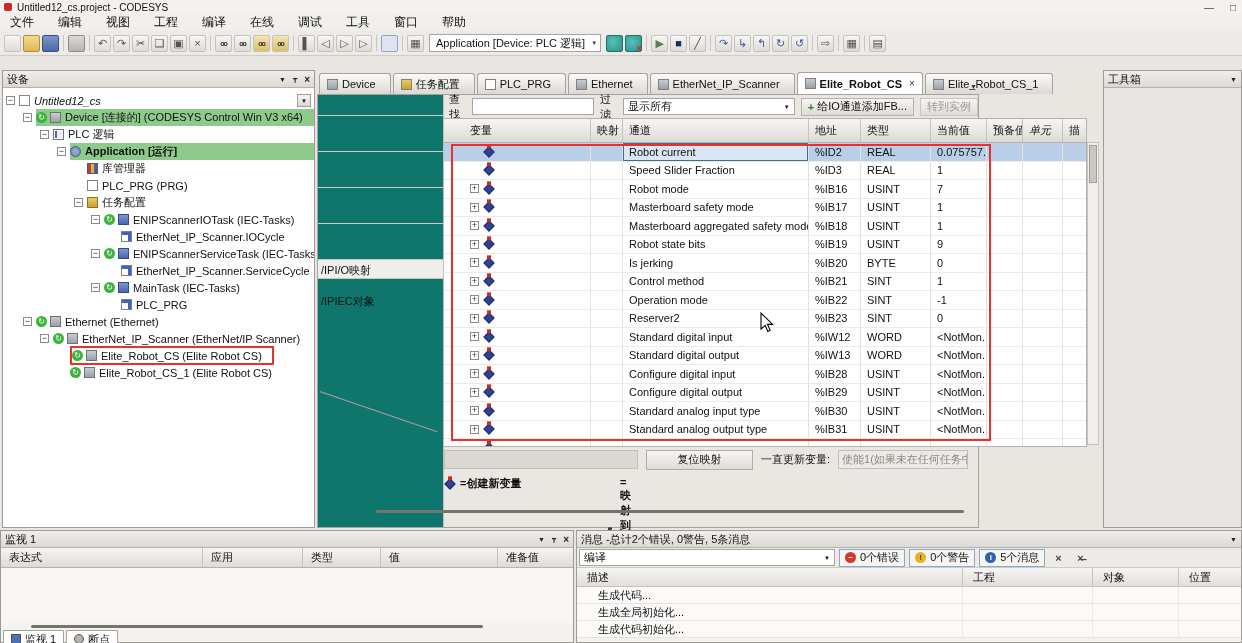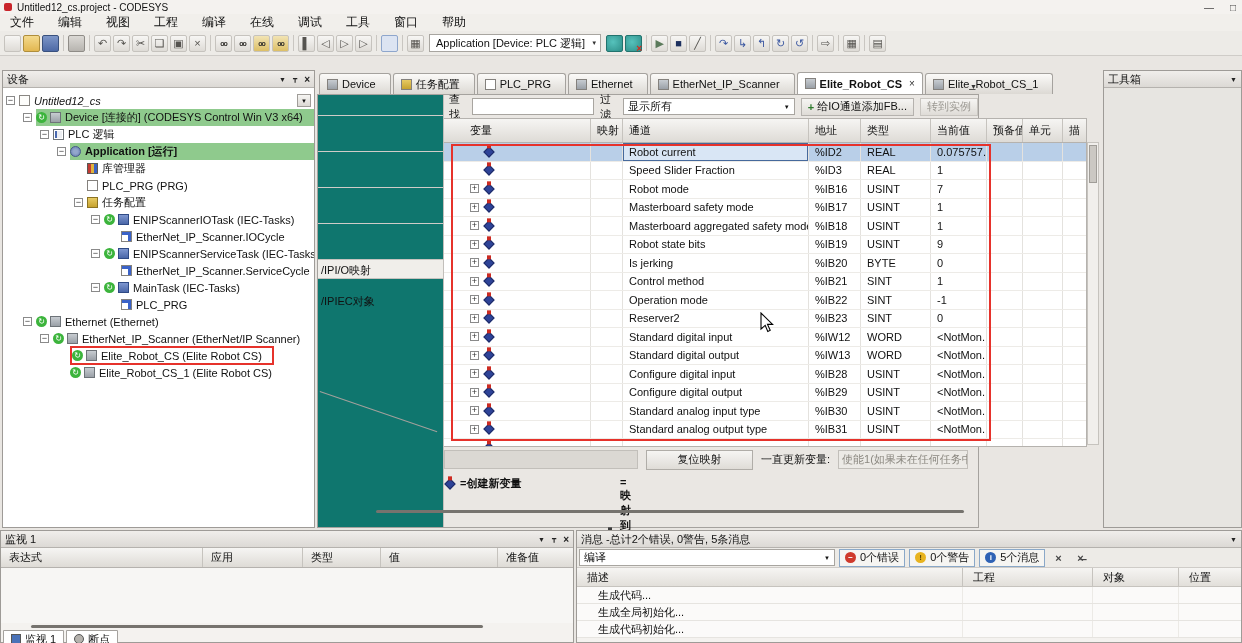--- a/index.html
+++ b/index.html
@@ -100,21 +100,21 @@
   .rowsvp{height:303px;overflow:hidden;position:relative;}
   .grow-r{display:flex;height:18.5px;border-bottom:1px solid #edebe7;align-items:center;}
   .grow-r .c{height:100%;display:flex;align-items:center;border-right:1px solid var(--grid-line);padding-left:6px;white-space:nowrap;overflow:hidden;}
   .c-var{width:147px;padding-left:26px !important;}
   .c-map{width:32px;}
   .c-ch{width:186px;}
   .c-ad{width:52px;}
   .c-ty{width:70px;}
   .c-va{width:56px;}
   .c-pr{width:36px;}
-  .c-un{width:40px;}
+  .c-un{width:40px;font-style:italic;}
   .c-de{flex:1;border-right:none !important;}
   .gexp{flex:none;width:9px;height:9px;border:1px solid #8a8a8a;background:#fff;font-size:9px;line-height:7px;text-align:center;color:#333;margin-right:6px;visibility:hidden;}
   .grow-r.f-exp .gexp{visibility:visible;}
   .grow-r.f-exp .gexp::after{content:"+";}
   .mapic{flex:none;width:8px;height:8px;background:#2e4398;border:1px solid #1d2b66;transform:rotate(45deg);position:relative;}
   .mapic::after{content:"";position:absolute;left:-3px;top:-3px;width:4px;height:4px;background:#cc2b22;transform:rotate(-45deg);}
   .grow-r.f-selected{background:var(--sel);}
   .grow-r.f-selected .c-ch{box-shadow:inset 0 0 0 1px #46699c;background:#d9e6f5;}
   .vscroll{position:absolute;left:643px;top:47px;width:12px;height:303px;background:#f1efec;border:1px solid #c6c3be;}
   .vthumb{position:absolute;left:1px;top:2px;width:8px;height:38px;background:#cbc8c3;border:1px solid #a09d98;}

